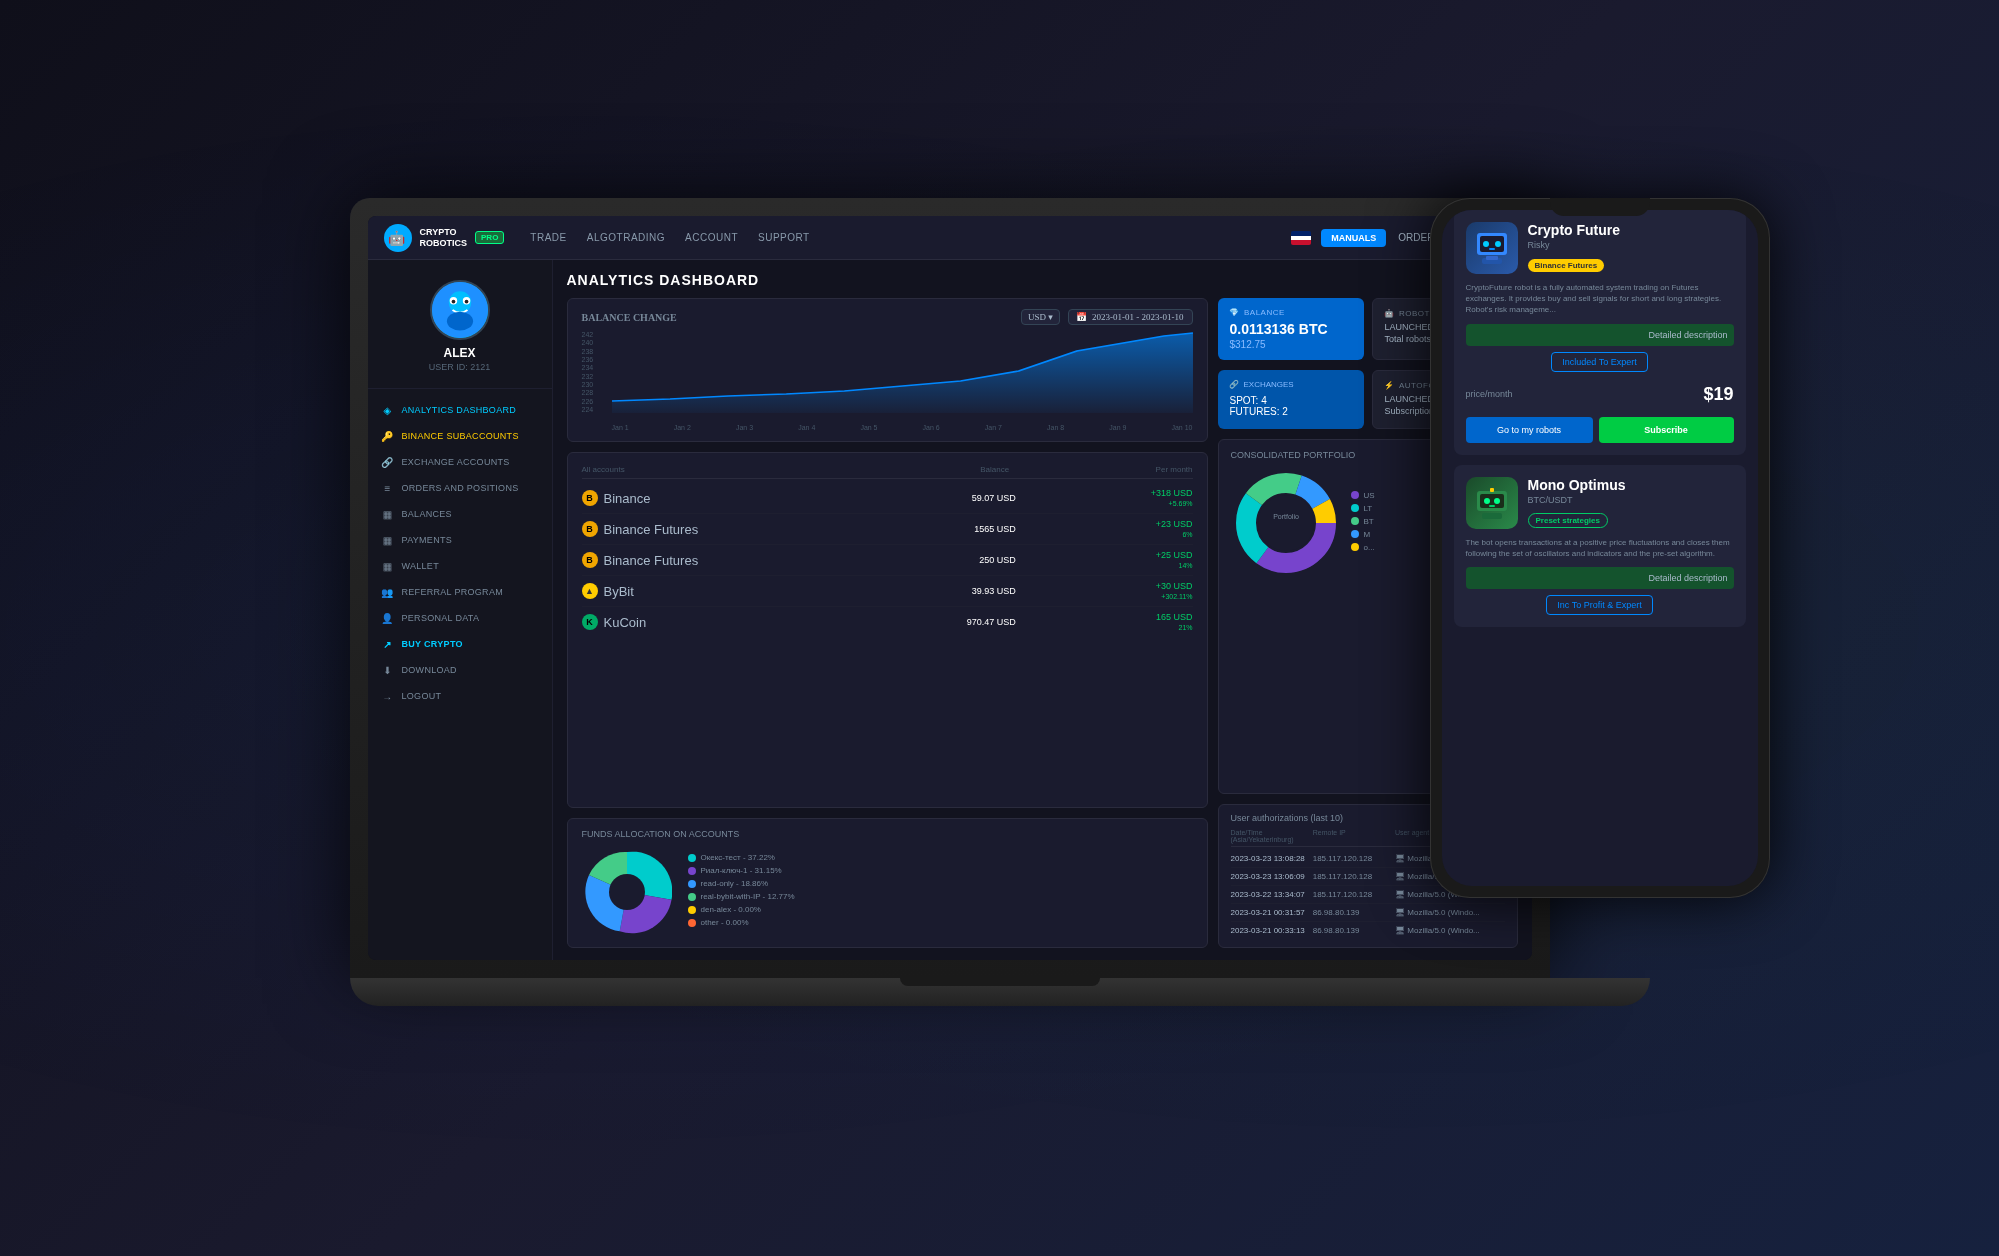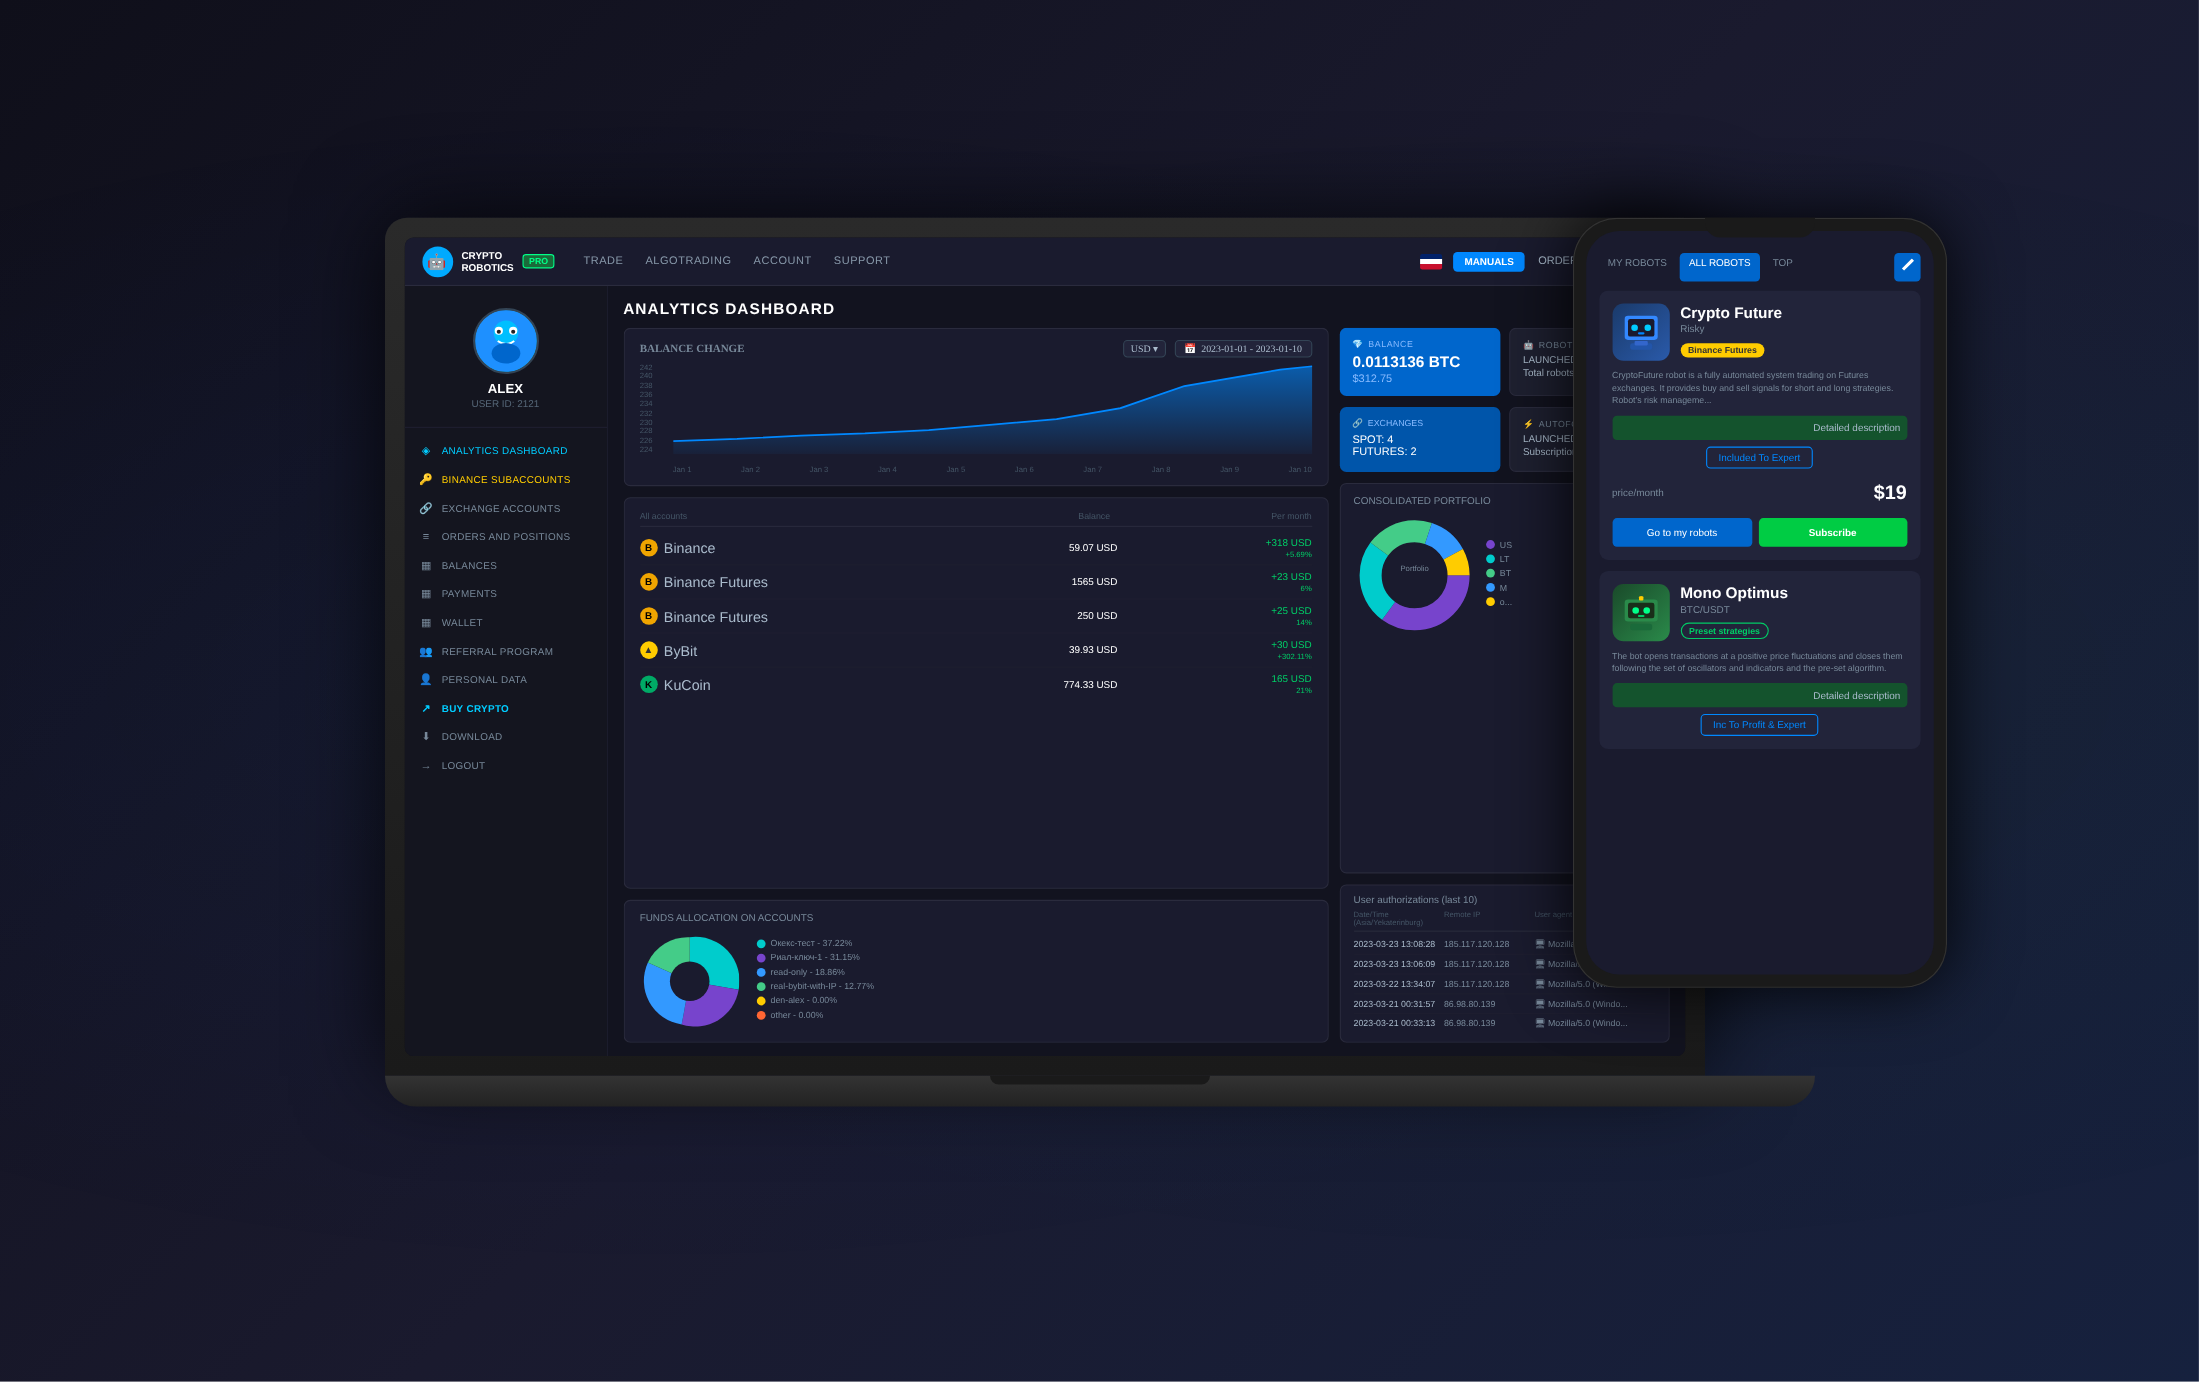--- a/index.html
+++ b/index.html
@@ -1068,21 +1068,21 @@
                   </div>
                   <div class="table-row">
                     <div class="exchange-icon" style="background:#ffcc00; color:#333;">▲</div>
                     <span class="exchange-name">ByBit</span>
                     <span class="balance-val">39.93 USD</span>
                     <span class="month-val positive">+30 USD<br><span style="font-size:7px">+302.11%</span></span>
                   </div>
                   <div class="table-row">
                     <div class="exchange-icon" style="background:#00aa66;">K</div>
                     <span class="exchange-name">KuCoin</span>
-                    <span class="balance-val">774.33 USD</span>
+                    <span class="balance-val">970.47 USD</span>
                     <span class="month-val positive">165 USD<br><span style="font-size:7px">21%</span></span>
                   </div>
                 </div>
 
                 <div class="funds-card">
                   <div class="funds-title">Funds allocation on accounts</div>
                   <div class="funds-content">
                     <div class="pie-chart-area">
                       <svg width="90" height="90" viewBox="0 0 90 90">
 
@@ -1248,30 +1248,20 @@
         </div>
       </div>
     </div>
     <div class="laptop-base"></div>
   </div>
 
   <div class="phone-container">
     <div class="phone-body">
       <div class="phone-notch"></div>
       <div class="phone-screen">
-        <div class="phone-header">
-          <div class="phone-tab inactive">MY ROBOTS</div>
-          <div class="phone-tab active">ALL ROBOTS</div>
-          <div class="phone-tab inactive">TOP</div>
-          <div class="phone-tab-edit">
-            <svg width="12" height="12" viewBox="0 0 12 12">
-                <path d="M1,9 L8,2 L10,4 L3,11 Z M8,2 L10,0 L12,2 L10,4 Z" fill="white"></path>
-              </svg>
-          </div>
-        </div>
 
         <div class="phone-content">
 
           <div class="robot-card">
             <div class="robot-card-header">
               <div class="robot-icon blue-bg">
                 <svg width="40" height="40" viewBox="0 0 40 40">
                   <rect x="5" y="5" width="30" height="22" rx="3" fill="#3388ff"></rect>
                   <rect x="8" y="8" width="24" height="16" rx="2" fill="#1a1a2e"></rect>
                   <rect x="10" y="30" width="20" height="6" rx="2" fill="#2255aa"></rect>

